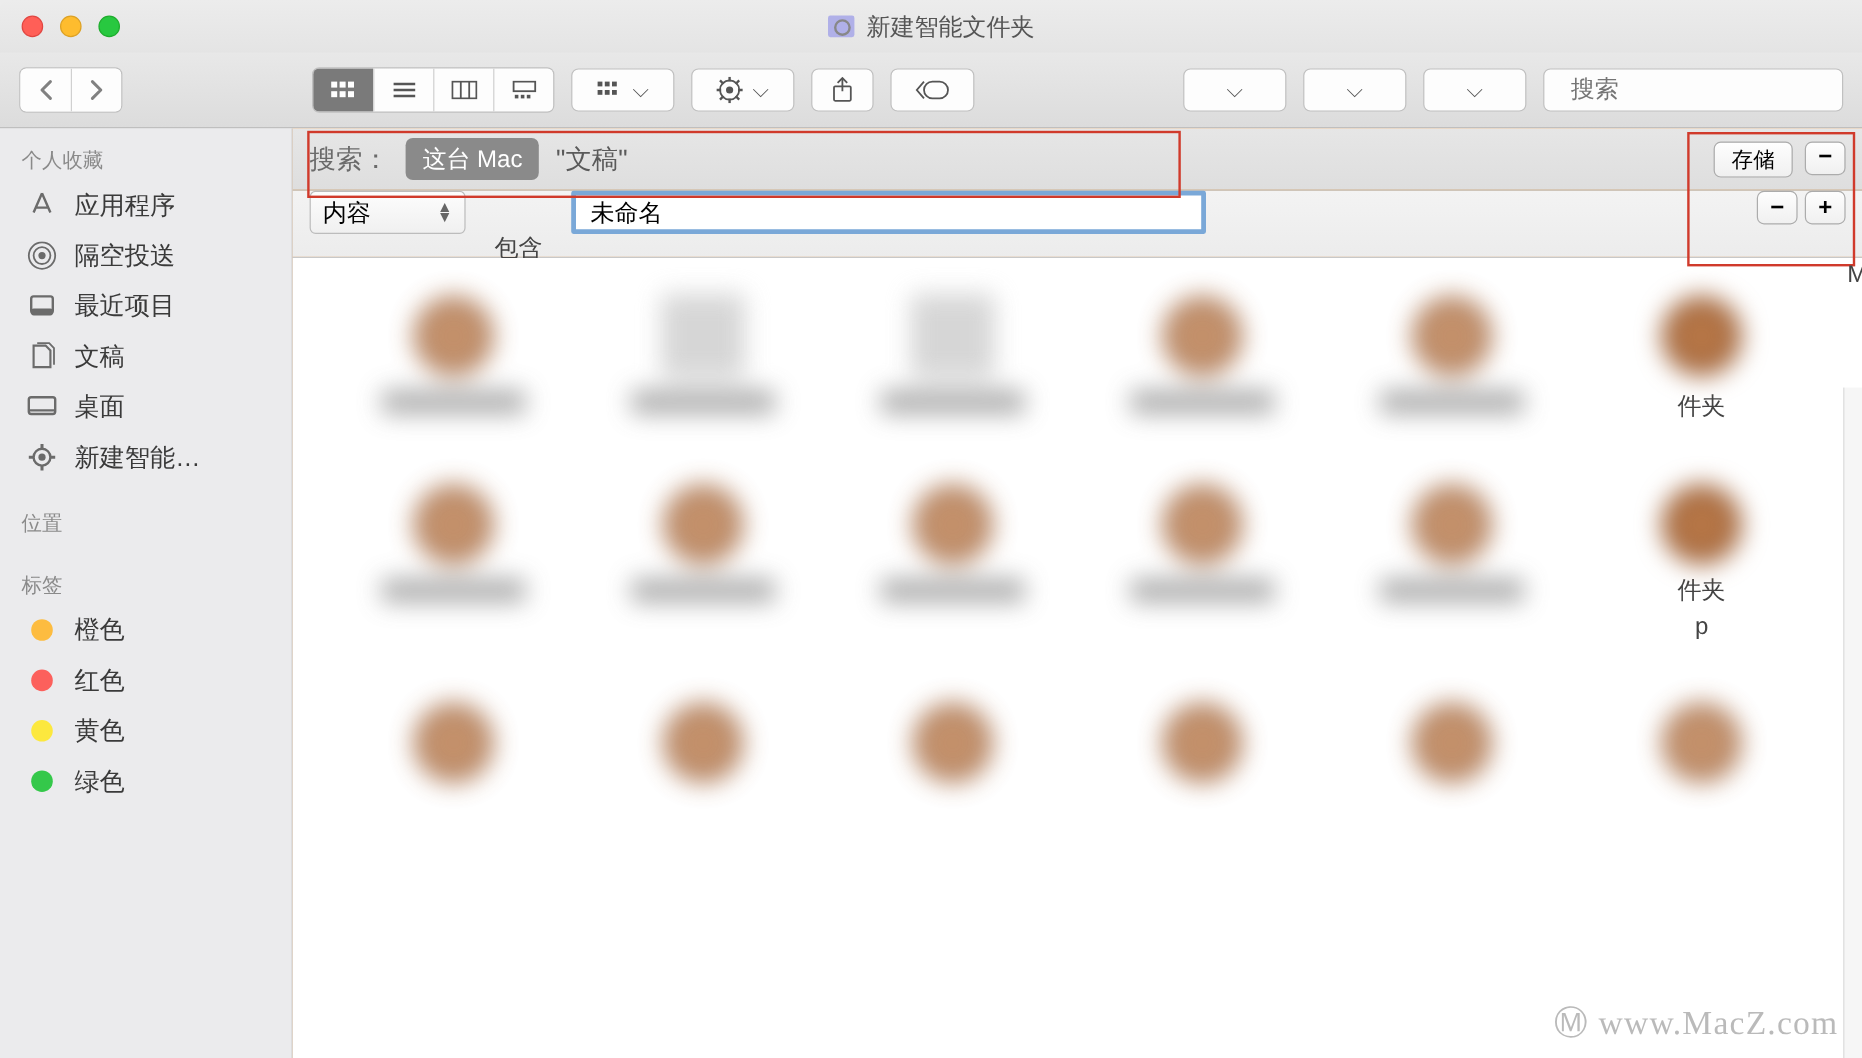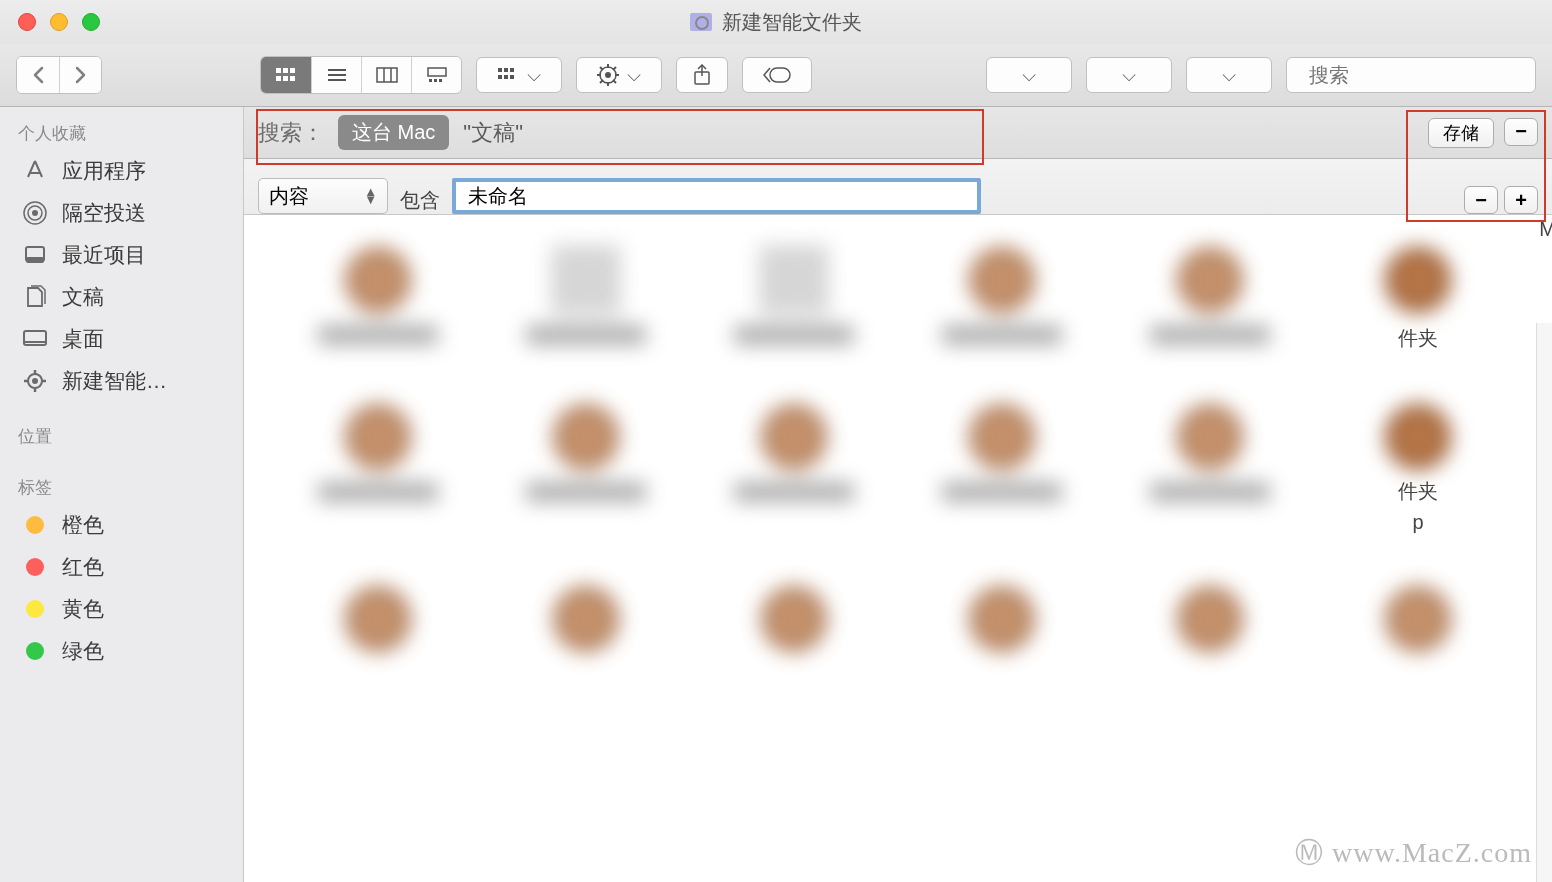--- a/index.html
+++ b/index.html
@@ -252,39 +252,40 @@
       align-items: center;
       justify-content: center;
       font-size: 20px;
       font-weight: bold;
     }
     .criteria-bar {
       height: 56px;
       background: linear-gradient(#f3f3f3, #ececec);
       border-bottom: 1px solid #c8c8c8;
       display: flex;
-      align-items: flex-end;
+      align-items: flex-start;
       padding: 0 14px;
-      gap: 12px;
+      gap: 24px;
       font-size: 20px;
     }
     .criteria-select {
       height: 36px;
       width: 130px;
       border: 1px solid #bcbcbc;
       border-radius: 5px;
       background: linear-gradient(#fdfdfd, #f0f0f0);
       display: flex;
       align-items: center;
       justify-content: space-between;
       padding: 0 10px;
       font-size: 20px;
     }
     .criteria-text {
       color: #444;
+      margin-top: 34px;
     }
     .criteria-input {
       height: 36px;
       width: 529px;
       border: 4px solid #7aa8d8;
       border-radius: 2px;
       background: #fff;
       padding: 0 12px;
       font-size: 20px;
       outline: none;

